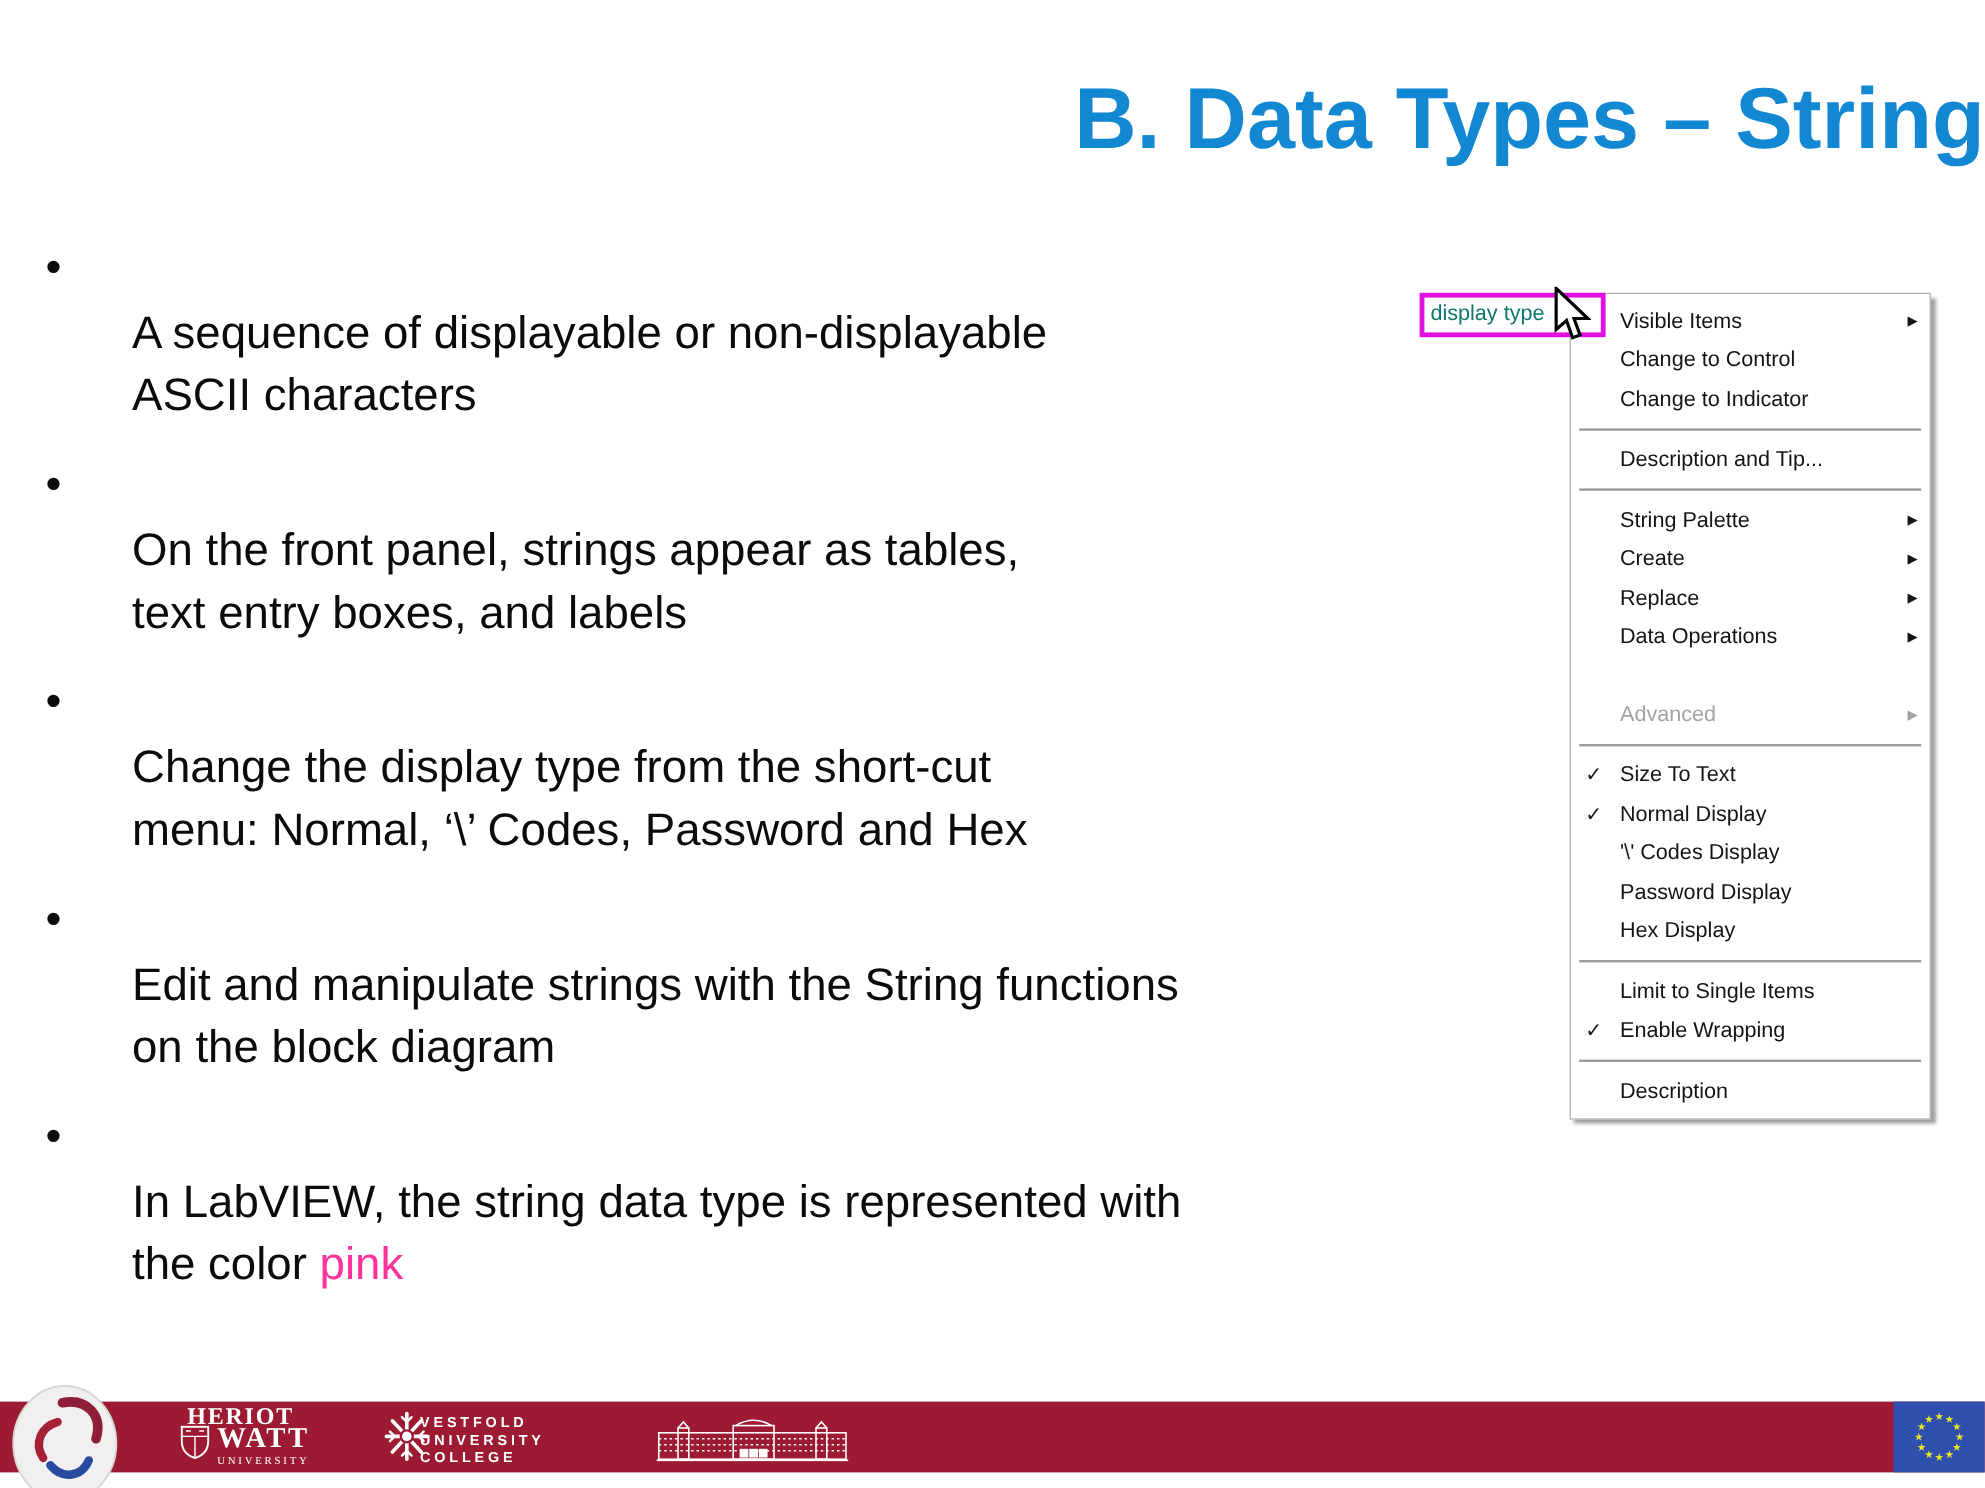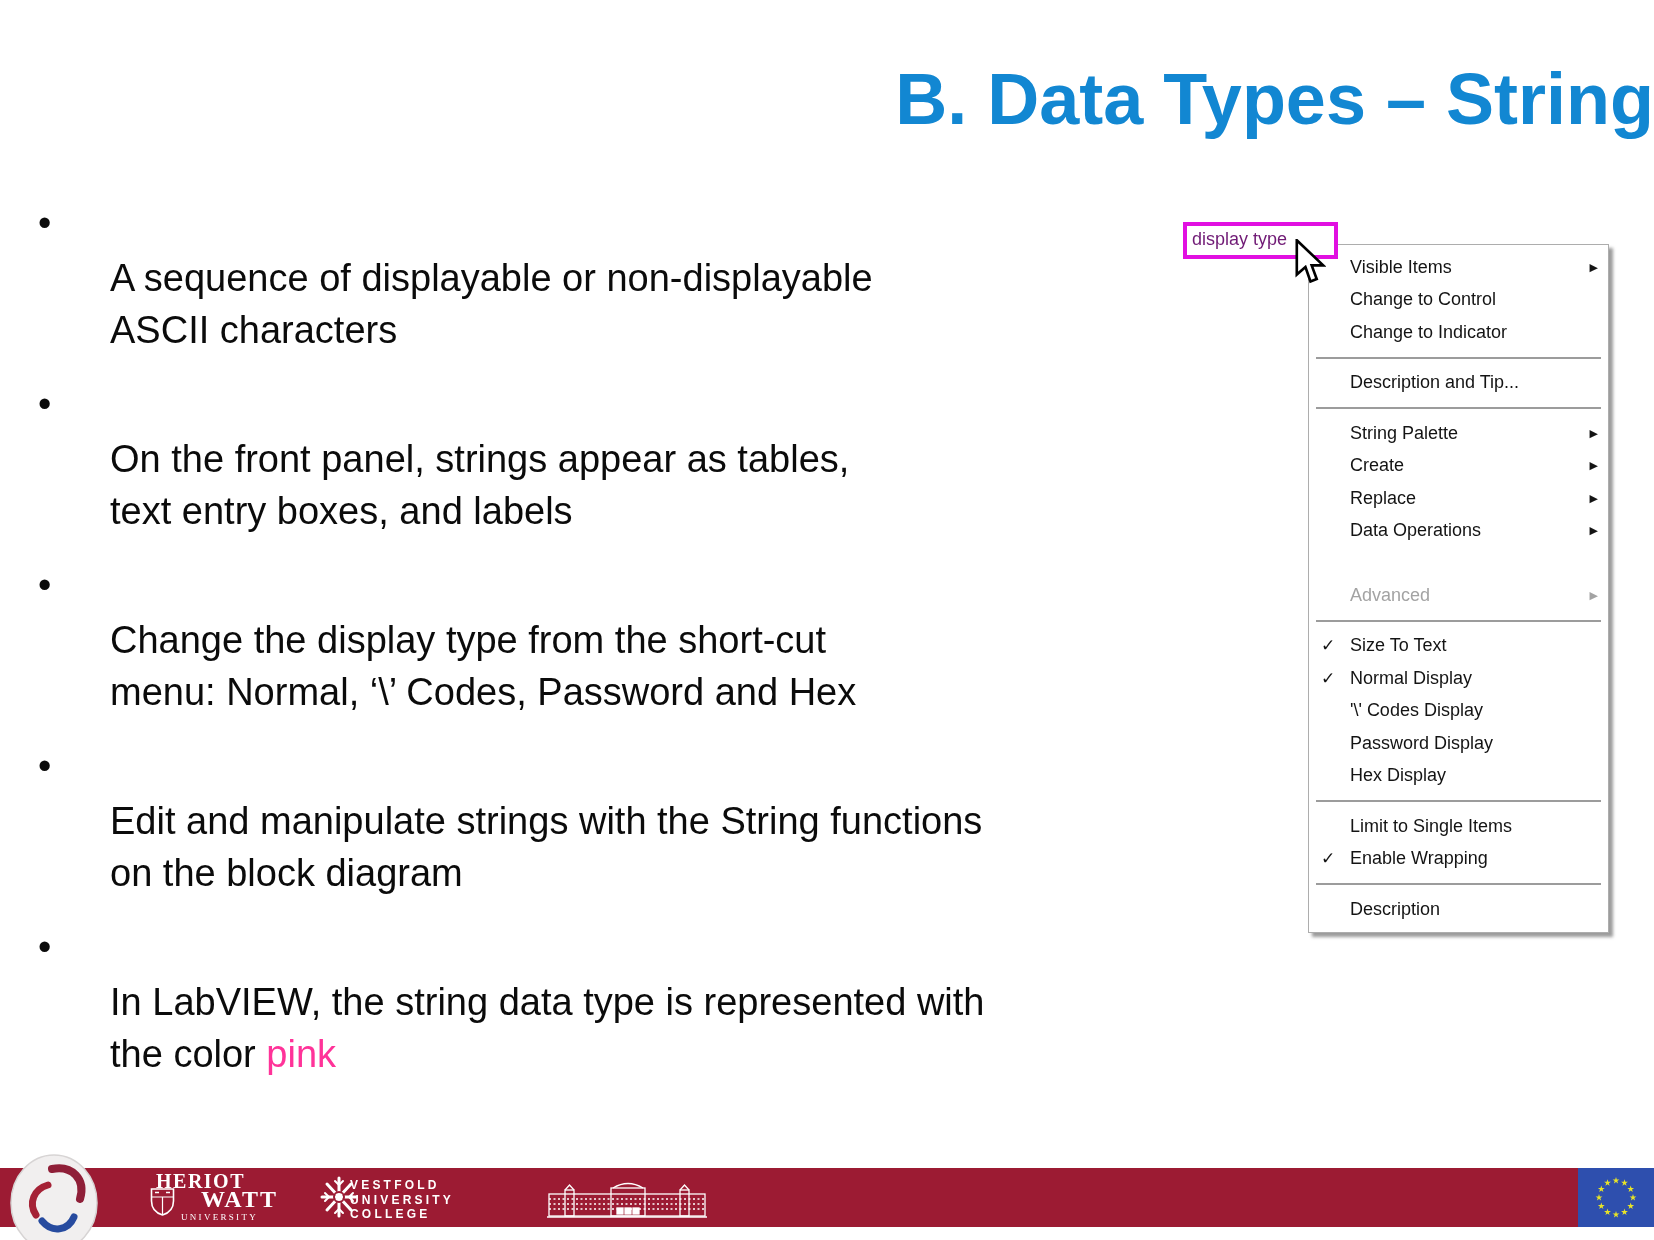--- a/index.html
+++ b/index.html
@@ -15,23 +15,23 @@
   
   .bullets{position:absolute;top:200px;left:30px;width:1280px;}
   .bullet{
     position:relative;padding-left:80px;font-size:38px;line-height:52px;
     color:#0b0b0b;margin-bottom:25px;white-space:pre-line;
   }
   .bullet .dot{position:absolute;left:8px;top:-3px;}
   .pink{color:#ff3399;text-align:right;}
   
   .label-box{
-    position:absolute;left:1183px;top:222px;width:142px;height:26px;
+    position:absolute;left:1183px;top:244px;width:142px;height:26px;
     background:#ffffff;border:4px solid #e10fe1;z-index:6;
-    font-size:18px;color:#701a75;padding:3px 0 0 5px;white-space:nowrap;overflow:hidden;
+    font-size:18px;color:#0f766e;padding:3px 0 0 5px;white-space:nowrap;overflow:hidden;
   }
   
   .menu{
     position:absolute;left:1308px;top:244px;width:299px;background:#ffffff;
     border:1px solid #adadad;box-shadow:4px 4px 3px rgba(95,95,95,.62);
     padding:6px 0;z-index:5;
   }
   .mi{
     height:32.5px;display:flex;align-items:center;position:relative;
     padding:0 24px 0 41px;font-size:18px;color:#141414;white-space:nowrap;
@@ -40,21 +40,21 @@
   .mi .arr{position:absolute;right:10px;font-size:11px;}
   .mi.disabled{color:#a3a3a3;margin-top:32px;}
   .sep{border-top:2px solid #9c9c9c;margin:8px 7px;}
   
   .cursor{position:absolute;left:1294px;top:239px;z-index:7;}
   
   .footer-bar{position:absolute;left:0;top:1168px;width:1654px;height:59px;background:#9c1b33;}
   .swirl{position:absolute;left:8px;top:1153px;z-index:2;}
   .hw-text{position:absolute;color:#fff;font-family:"Liberation Serif",serif;z-index:3;white-space:nowrap;}
   .hw1{left:156px;top:1170px;font-size:20px;font-weight:bold;letter-spacing:1.5px;}
-  .hw2{left:181px;top:1186px;font-size:24px;font-weight:bold;letter-spacing:2px;margin-left:20px;}
+  .hw2{left:181px;top:1186px;font-size:24px;font-weight:bold;letter-spacing:2px;}
   .hw3{left:181px;top:1212px;font-size:9px;letter-spacing:2.3px;}
   .hw-shield{position:absolute;left:150px;top:1188px;z-index:3;}
   .vf-flake{position:absolute;left:320px;top:1175px;z-index:3;}
   .vf{
     position:absolute;left:350px;top:1178px;color:#fff;font-weight:bold;
     font-size:12px;letter-spacing:3.2px;line-height:14.5px;z-index:3;white-space:nowrap;
   }
   .building{position:absolute;left:547px;top:1182px;z-index:3;}
   .eu{position:absolute;left:1578px;top:1168px;width:76px;height:59px;background:#2e4fae;z-index:3;}
 </style>

